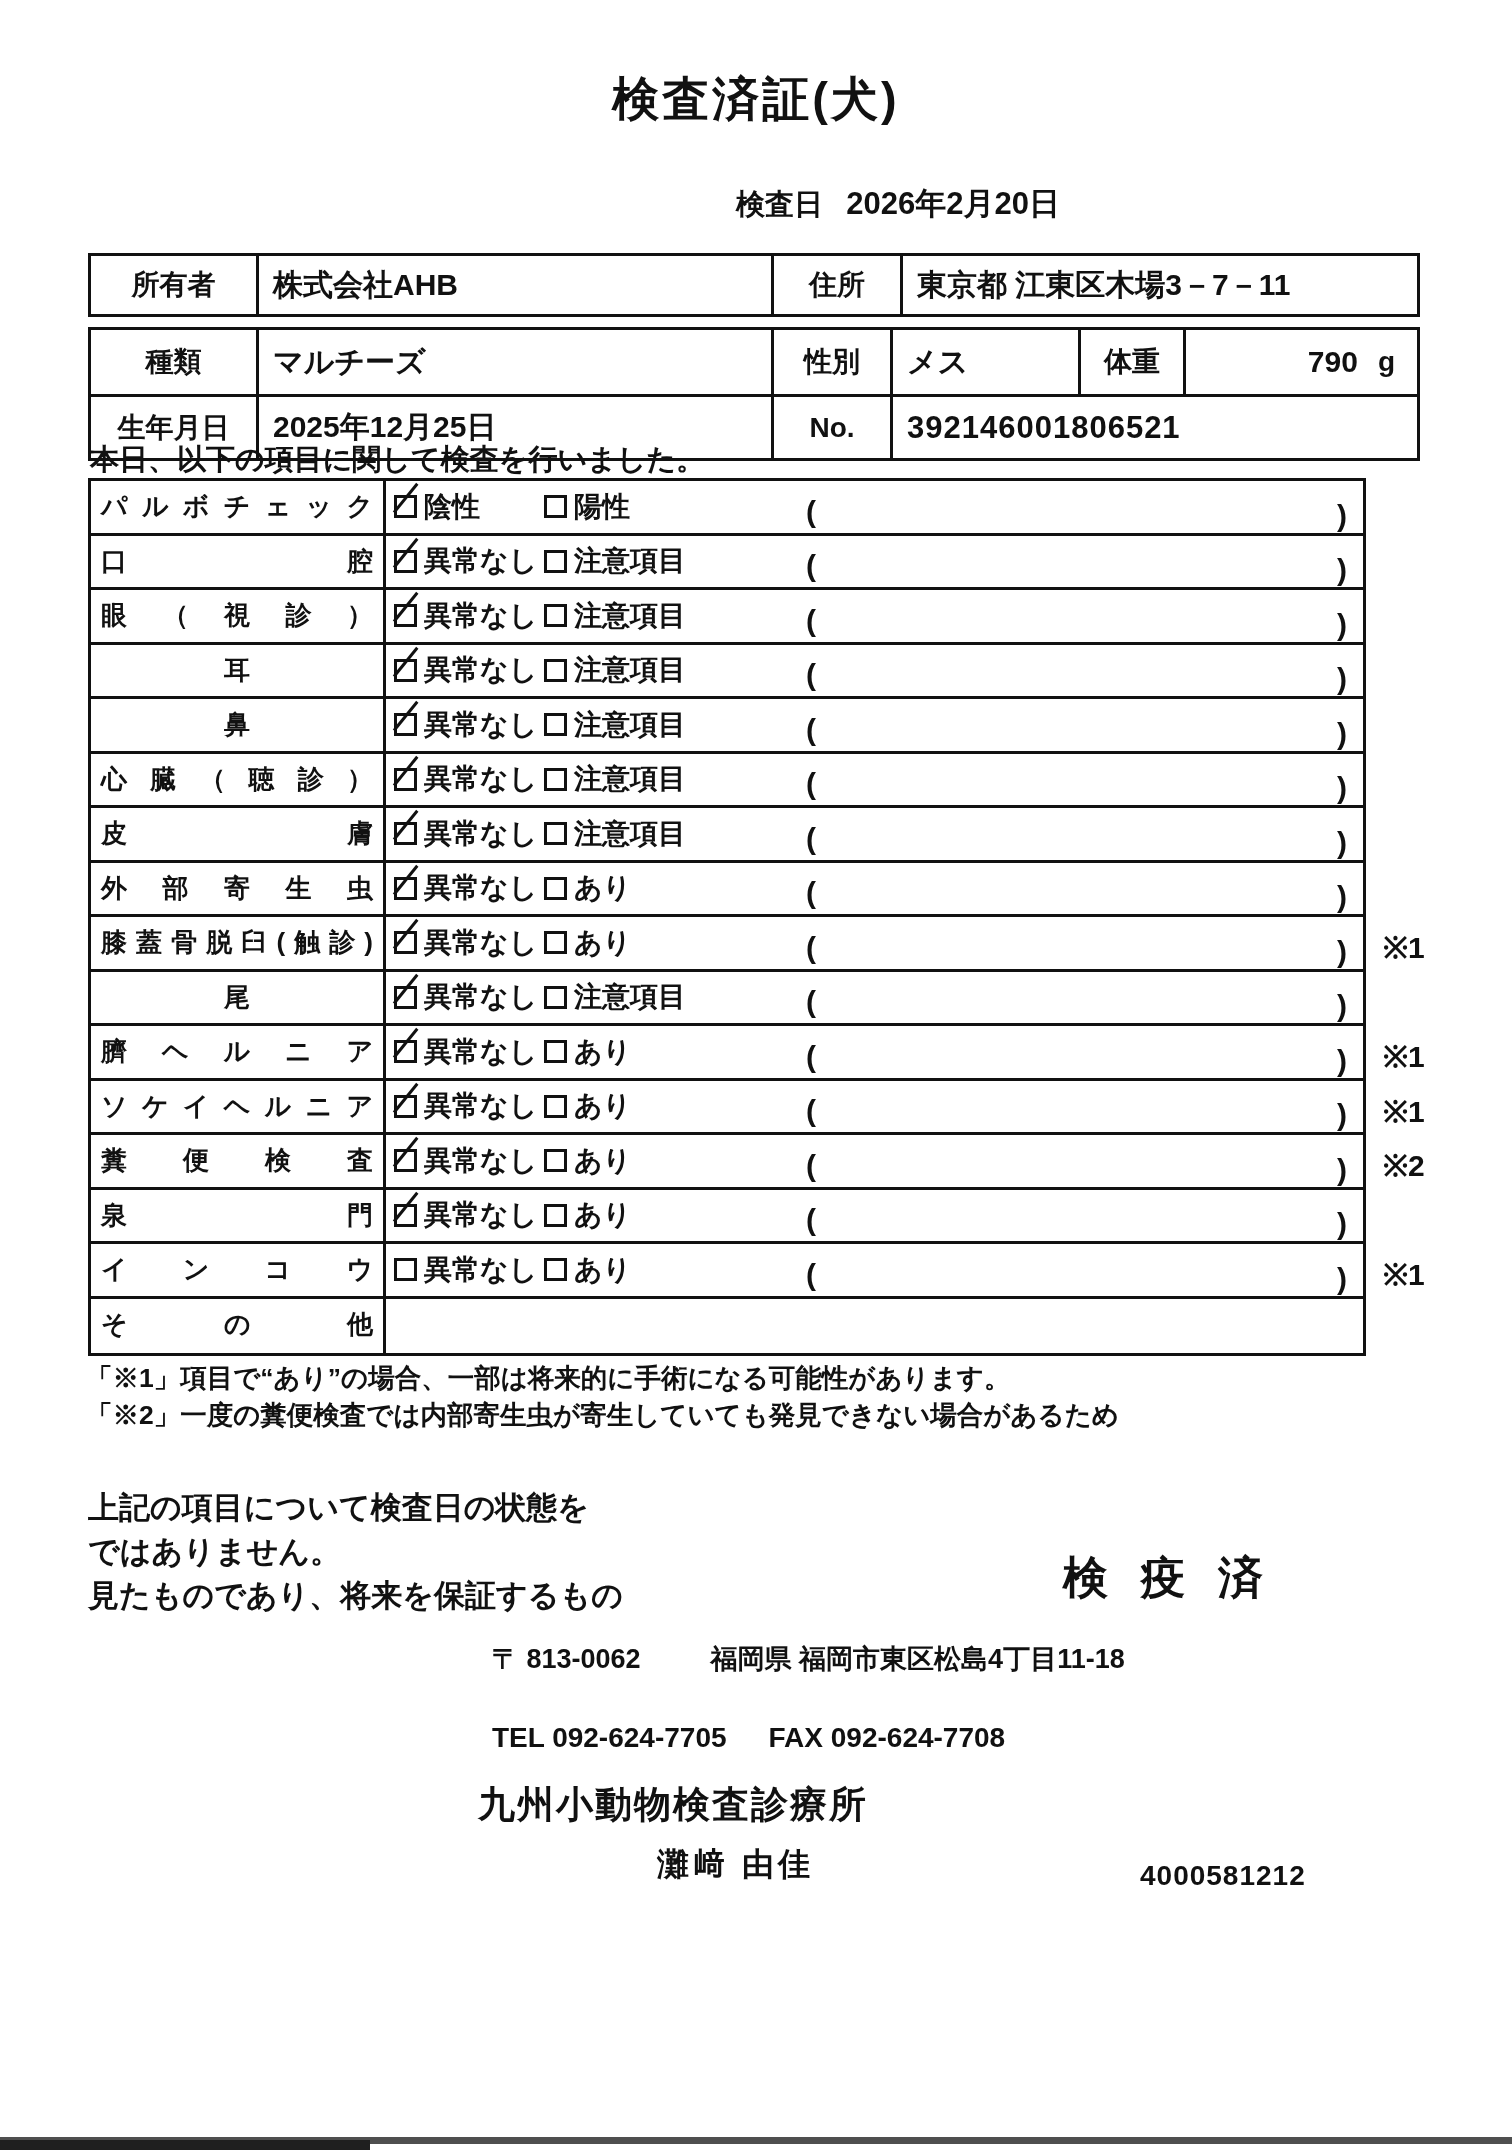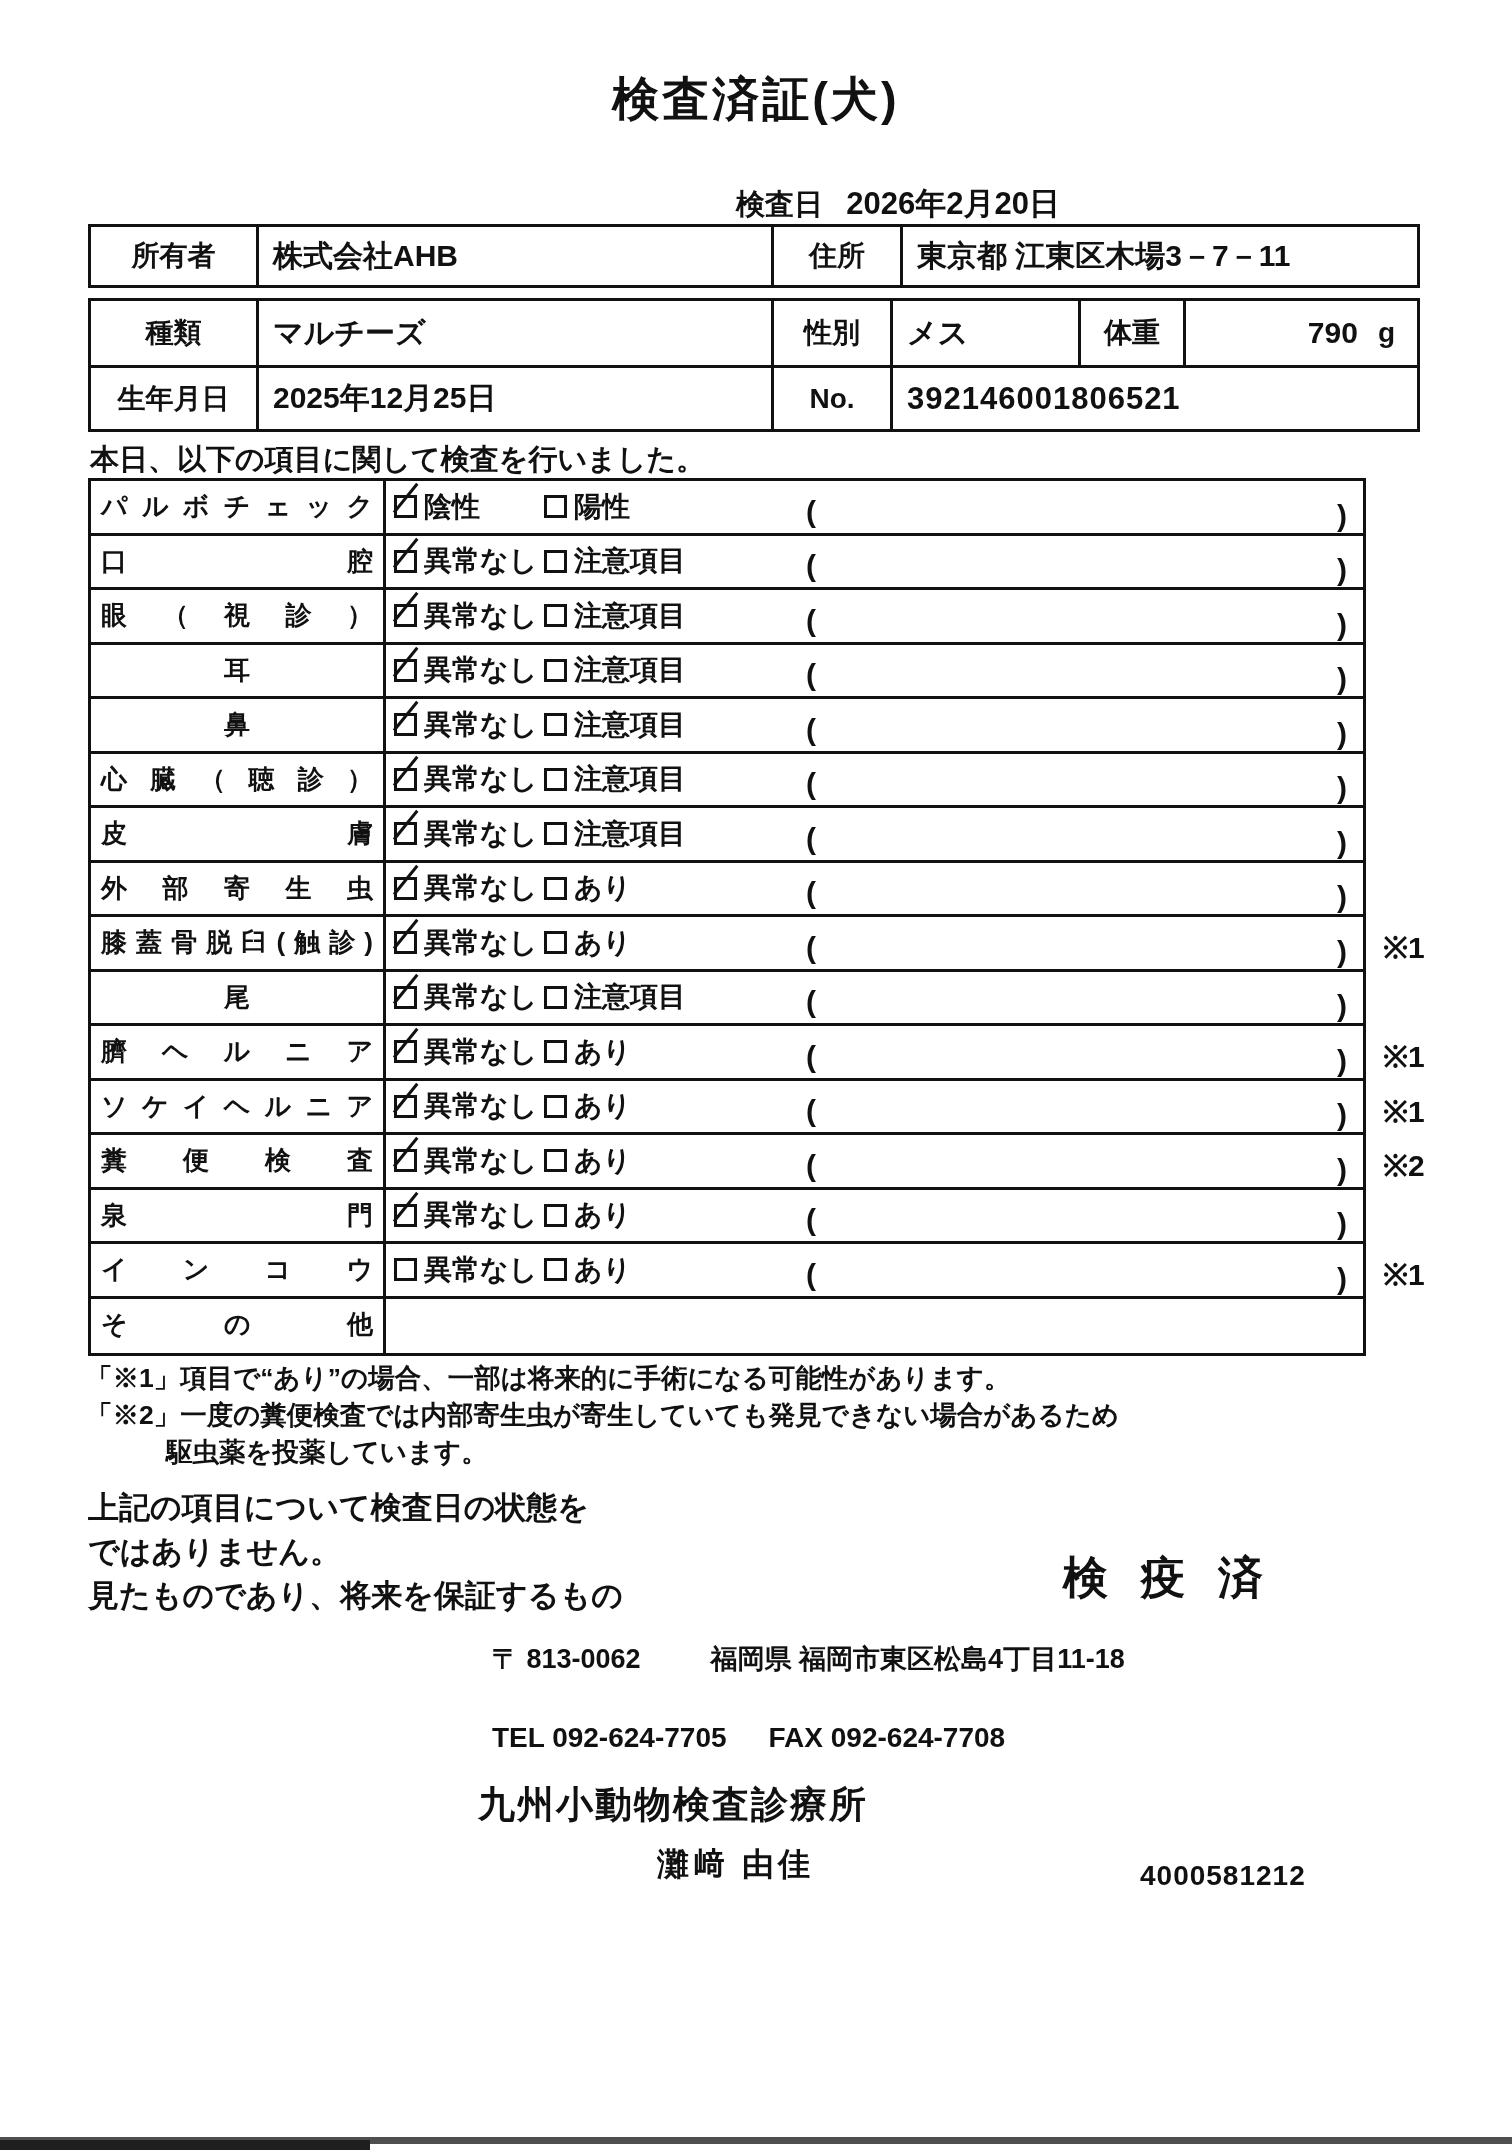--- a/index.html
+++ b/index.html
@@ -18,21 +18,21 @@
 
   
   .date-line {
     top:183px; left:736px; width:324px;
     display:flex; justify-content:space-between; align-items:baseline;
   }
   .date-line .lbl { font-size:29px; font-weight:700; }
   .date-line .val { font-size:31px; font-weight:700; }
 
   
-  .tbl { left:88px; width:1332px; border:3px solid #111; }
+  .tbl { left:88px; width:1332px; border:3px solid #111;margin-top:29px; }
   .trow { display:grid; }
   .trow + .trow { border-top:3px solid #111; }
   .cell { display:flex; align-items:center; min-width:0; }
   .cell + .cell { border-left:3px solid #111; }
   .cell.lab { justify-content:center; font-size:28px; font-weight:700; }
   .cell.val { justify-content:flex-start; padding-left:14px; font-size:30px; font-weight:700; }
   .cell.val.num { font-size:31px; letter-spacing:1px; }
   .cell.val.right { justify-content:flex-end; padding-right:22px; }
   .unit { font-size:28px; margin-left:20px; }
   #table1 { top:224px; }
@@ -400,21 +400,20 @@
       <span class="paren-open"></span>
       <span class="paren-close"></span>
     </div>
     <div class="row-note"></div>
   </div>
 </div>
 
 <div class="abs footnotes">
   <div>「※1」項目で“あり”の場合、一部は将来的に手術になる可能性があります。</div>
   <div>「※2」一度の糞便検査では内部寄生虫が寄生していても発見できない場合があるため</div>
-  <div class="indent">駆虫薬を投薬しています。</div>
 </div>
 
 <div class="abs disclaimer">
   <div>上記の項目について検査日の状態を</div>
   <div>ではありません。</div>
   <div>見たものであり、将来を保証するもの</div>
 </div>
 
 <div class="abs stamp">検 疫 済</div>
 

